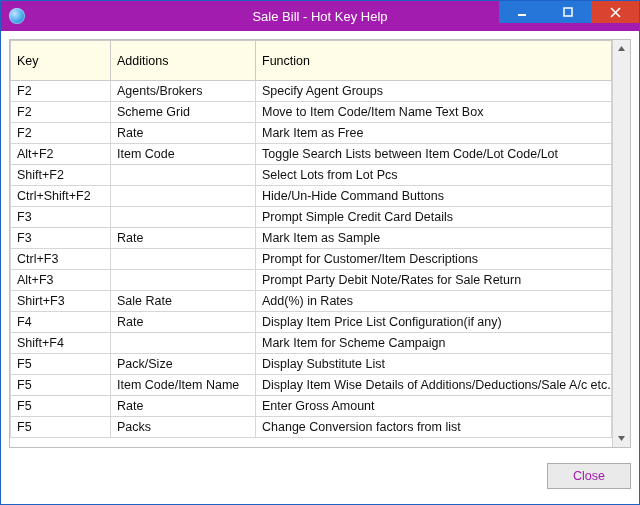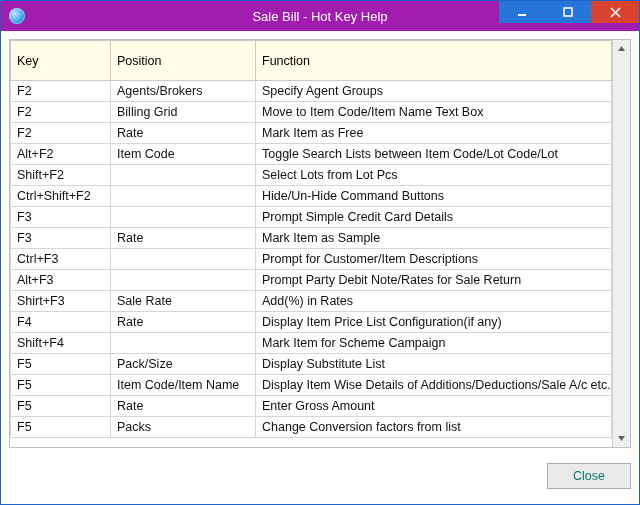--- a/index.html
+++ b/index.html
@@ -134,21 +134,21 @@
     justify-content: flex-end;
     padding-top: 8px;
   }
   button.close-btn {
     width: 84px;
     height: 26px;
     background: #eaeaea;
     border: 1px solid #acacac;
     font-family: inherit;
     font-size: 12.5px;
-    color: #0f766e;
+    color: #a21caf;
     cursor: pointer;
   }
 </style>
 </head>
 <body>
 
 <div class="window">
 
   <div class="titlebar">
     <div class="app-icon"></div>
@@ -177,33 +177,33 @@
       <div class="table-scroll">
         <table>
           <colgroup>
             <col class="c-key">
               <col class="c-pos">
               <col class="c-func">
           </colgroup>
           <thead>
             <tr>
               <th>Key</th>
-              <th>Position</th>
+              <th>Additions</th>
               <th>Function</th>
             </tr>
           </thead>
           <tbody id="tbody">
               <tr>
                 <td>F2</td>
                 <td>Agents/Brokers</td>
                 <td>Specify Agent Groups</td>
               </tr>
               <tr>
                 <td>F2</td>
-                <td>Billing Grid</td>
+                <td>Scheme Grid</td>
                 <td>Move to Item Code/Item Name Text Box</td>
               </tr>
               <tr>
                 <td>F2</td>
                 <td>Rate</td>
                 <td>Mark Item as Free</td>
               </tr>
               <tr>
                 <td>Alt+F2</td>
                 <td>Item Code</td>

